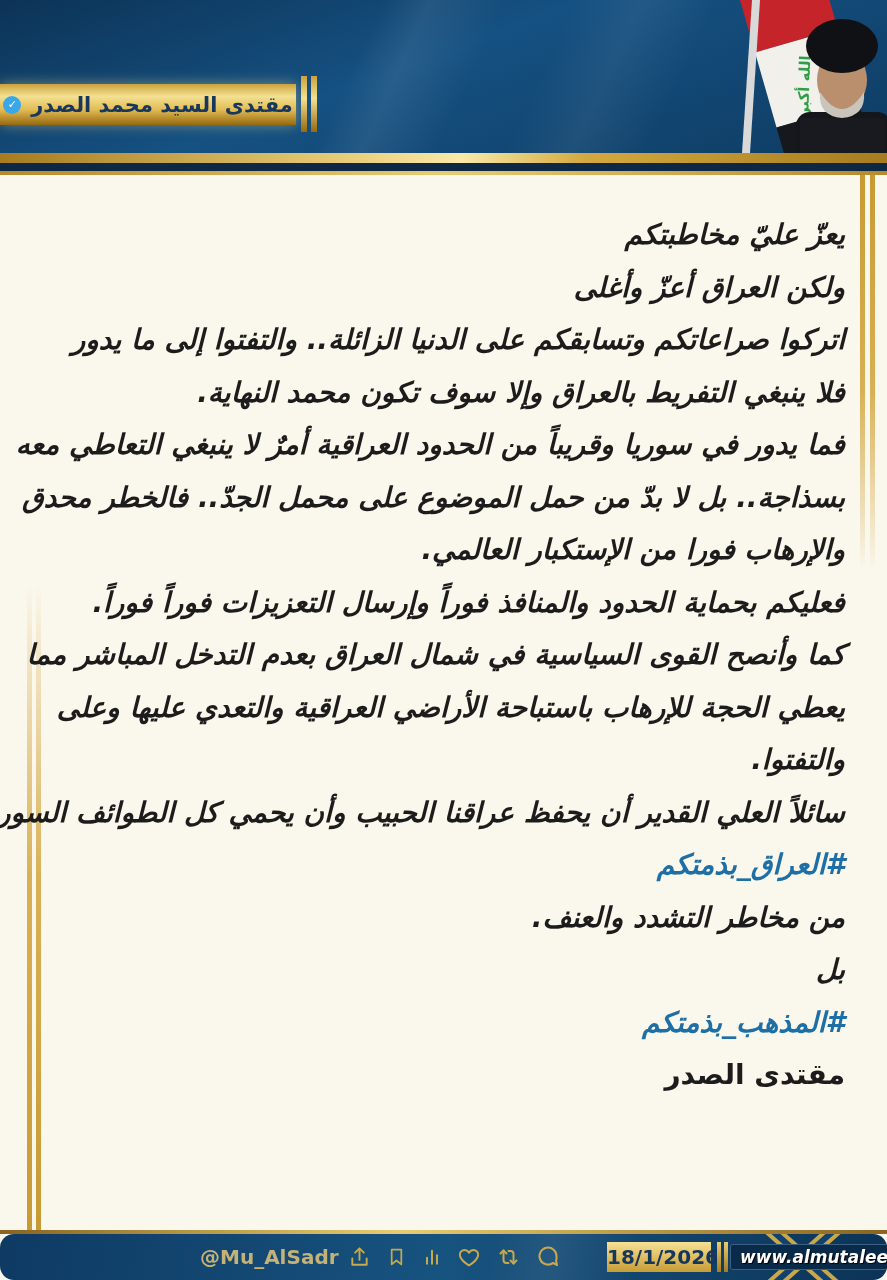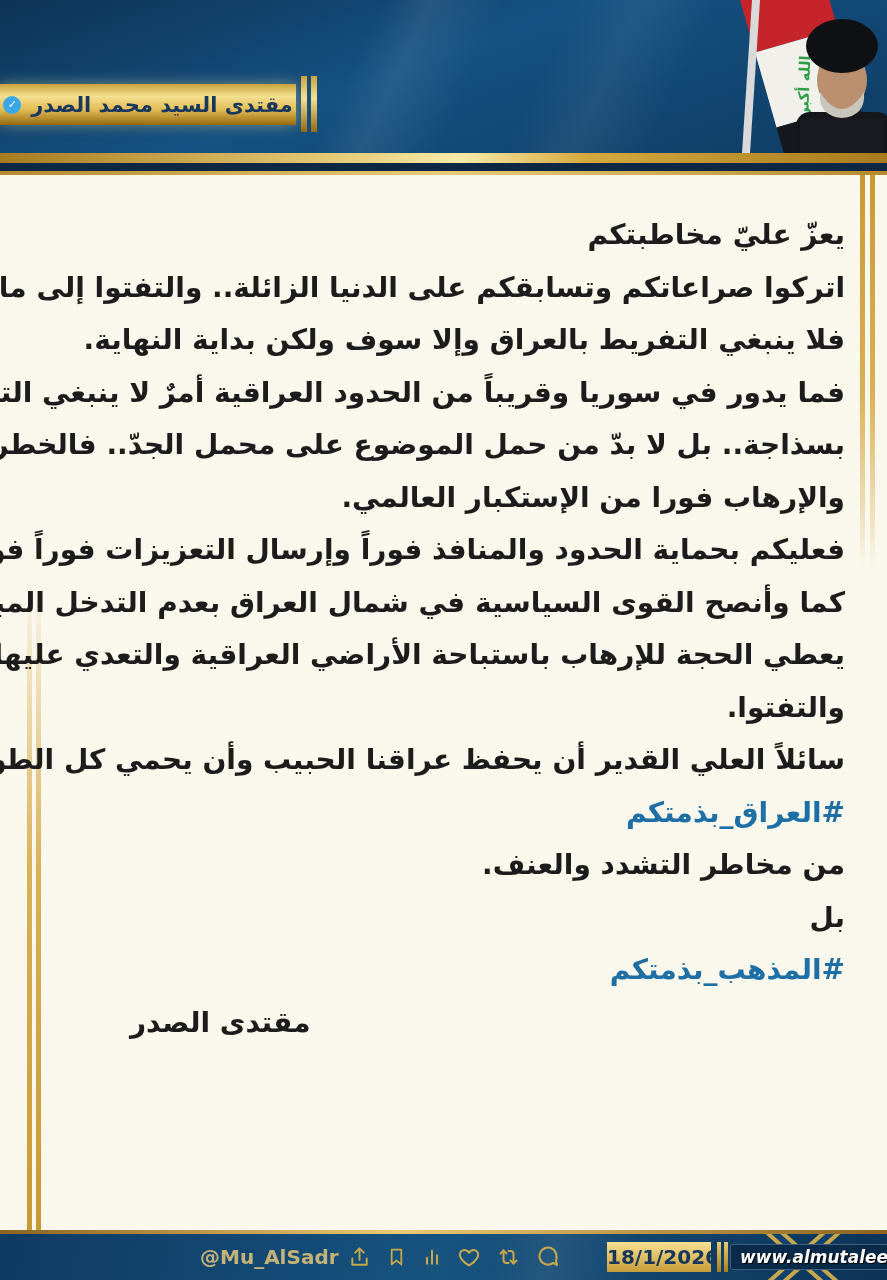--- a/index.html
+++ b/index.html
@@ -39,36 +39,37 @@
   
   .paper { position:absolute; top:175px; left:0; width:887px; height:1055px; background:#faf7ec; }
   .vline { position:absolute; width:5px; }
   .vline-r1 { right:22px; top:0; height:395px; background:linear-gradient(180deg,#c89a33 0%,#d9b055 55%,rgba(217,176,85,0) 100%); }
   .vline-r2 { right:12px; top:0; height:395px; background:linear-gradient(180deg,#c89a33 0%,#d9b055 55%,rgba(217,176,85,0) 100%); }
   .vline-l1 { left:27px; bottom:0; height:645px; background:linear-gradient(0deg,#c89a33 0%,#d9b055 55%,rgba(217,176,85,0) 100%); }
   .vline-l2 { left:36px; bottom:0; height:645px; background:linear-gradient(0deg,#c89a33 0%,#d9b055 55%,rgba(217,176,85,0) 100%); }
 
   .content { position:absolute; top:0; left:0; right:0; padding:20px 42px 0 42px; direction:rtl; }
   .doc-title { text-align:center; font-size:27px; font-weight:bold; color:#111; height:44px; line-height:44px; }
-  .lines { margin-top:14px; }
+  .lines { margin-top:14px;font-style:italic; }
   .line {
     font-size:28px; font-weight:bold; color:#1c1c1c;
     line-height:52.5px; text-align:right; white-space:nowrap;
   }
   .line.hashtag { color:#1e6fa5; }
-  .signature { font-size:28px; font-weight:bold; color:#1c1c1c; line-height:52px; text-align:left; padding-left:88px; direction:rtl; }
+  .signature { font-size:28px; font-weight:bold; color:#1c1c1c; line-height:52px; text-align:right; padding-left:88px; direction:rtl; }
 
   
   .footer { position:absolute; bottom:0; left:0; width:887px; height:50px; }
   .footer-gold { height:4px; background:linear-gradient(90deg,#8a6420,#e8cb72 45%,#8a6420); }
   .footer-bar {
     position:relative; height:46px; overflow:hidden;
     background:
       linear-gradient(100deg, rgba(255,255,255,0) 55%, rgba(255,255,255,0.07) 62%, rgba(255,255,255,0) 72%),
       linear-gradient(100deg,#0e3a63,#17537f 50%,#0c3357);
+    border-radius: 14px;
   }
   .handle { position:absolute; left:200px; top:0; height:46px; line-height:46px; color:#c4b277; font-size:20px; font-weight:bold; direction:ltr; }
   .action-icons { position:absolute; left:348px; top:11px; display:flex; gap:15px; }
   .action-icons svg { display:block; }
   .x-logo { position:absolute; left:738px; top:-16px; }
   .date-badge {
     position:absolute; left:607px; top:8px; width:104px; height:30px;
     background:linear-gradient(180deg,#f7e193,#c79d36);
     color:#16365c; font-size:20px; font-weight:bold; text-align:right; line-height:30px; direction:ltr;
   }
@@ -126,22 +127,23 @@
 
   <div class="paper">
     <div class="vline vline-r1"></div>
     <div class="vline vline-r2"></div>
     <div class="vline vline-l1"></div>
     <div class="vline vline-l2"></div>
 
     <div class="content">
       <div class="lines">
           <div class="line">يعزّ عليّ مخاطبتكم</div>
+          <div class="line">ولكن العراق أعزّ وأغلى</div>
           <div class="line">اتركوا صراعاتكم وتسابقكم على الدنيا الزائلة.. والتفتوا إلى ما يدور</div>
-          <div class="line">فلا ينبغي التفريط بالعراق وإلا سوف ولكن بداية النهاية.</div>
+          <div class="line">فلا ينبغي التفريط بالعراق وإلا سوف تكون محمد النهاية.</div>
           <div class="line">فما يدور في سوريا وقريباً من الحدود العراقية أمرٌ لا ينبغي التعاطي معه</div>
           <div class="line">بسذاجة.. بل لا بدّ من حمل الموضوع على محمل الجدّ.. فالخطر محدق</div>
           <div class="line">والإرهاب فورا من الإستكبار العالمي.</div>
           <div class="line">فعليكم بحماية الحدود والمنافذ فوراً وإرسال التعزيزات فوراً فوراً.</div>
           <div class="line">كما وأنصح القوى السياسية في شمال العراق بعدم التدخل المباشر مما</div>
           <div class="line">يعطي الحجة للإرهاب باستباحة الأراضي العراقية والتعدي عليها وعلى</div>
           <div class="line">والتفتوا.</div>
           <div class="line">سائلاً العلي القدير أن يحفظ عراقنا الحبيب وأن يحمي كل الطوائف السورية</div>
           <div class="line hashtag">#العراق_بذمتكم</div>
           <div class="line">من مخاطر التشدد والعنف.</div>

